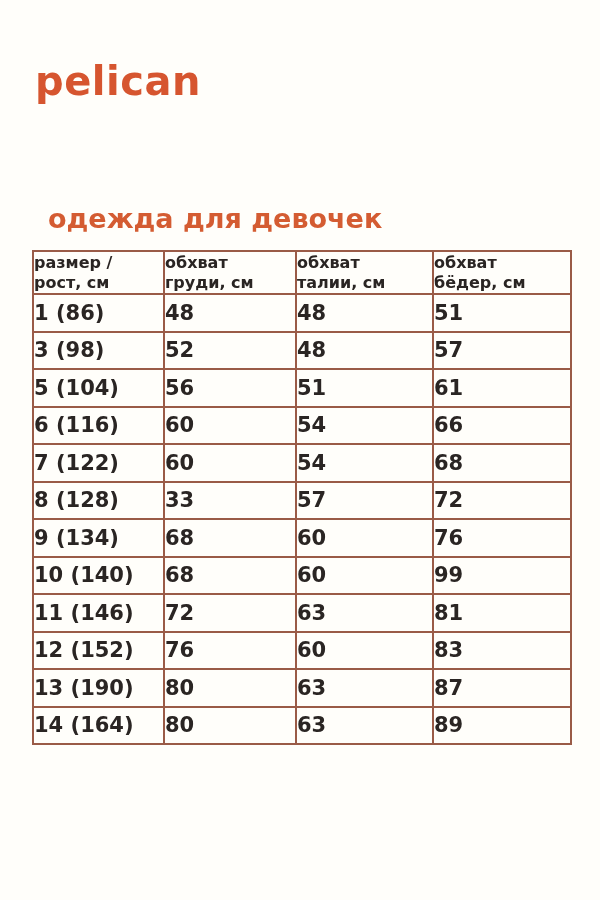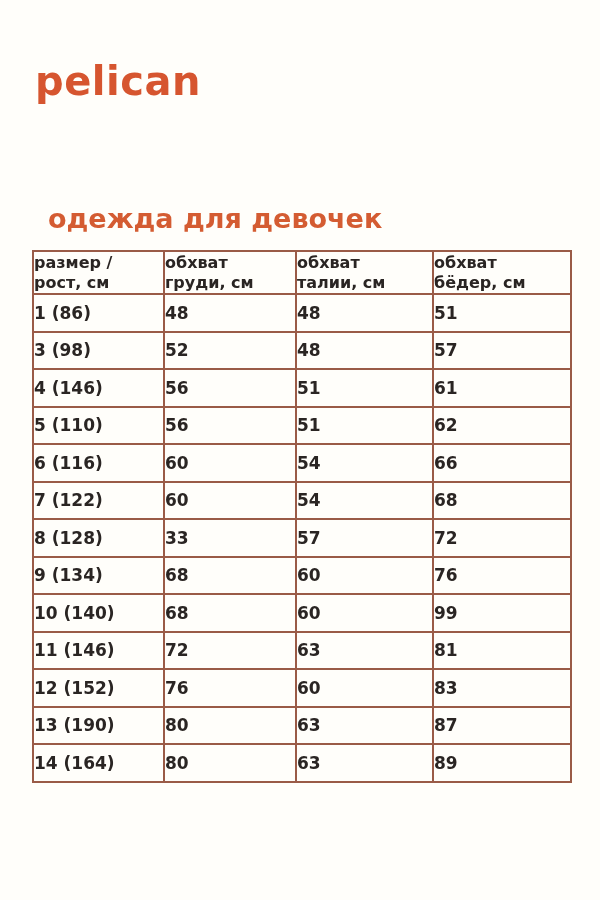--- a/index.html
+++ b/index.html
@@ -50,21 +50,21 @@
     vertical-align: middle;
   }
   .size-table th {
     height: 41px;
     font-size: 16px;
     line-height: 20px;
     white-space: pre-line;
   }
   .size-table td {
     height: 35.5px;
-    font-size: 17px;
+    font-size: 21px;
   }
 </style>
 </head>
 <body>
 
 <div>
 
   <div class="logo">pelican</div>
 
   <h1 class="heading">одежда для девочек</h1>
@@ -95,30 +95,24 @@
           <td>48</td>
           <td>51</td>
         </tr>
         <tr>
           <td>3 (98)</td>
           <td>52</td>
           <td>48</td>
           <td>57</td>
         </tr>
         <tr>
-          <td>4 (146)</td>
+          <td>5 (104)</td>
           <td>56</td>
           <td>51</td>
           <td>61</td>
-        </tr>
-        <tr>
-          <td>5 (110)</td>
-          <td>56</td>
-          <td>51</td>
-          <td>62</td>
         </tr>
         <tr>
           <td>6 (116)</td>
           <td>60</td>
           <td>54</td>
           <td>66</td>
         </tr>
         <tr>
           <td>7 (122)</td>
           <td>60</td>

